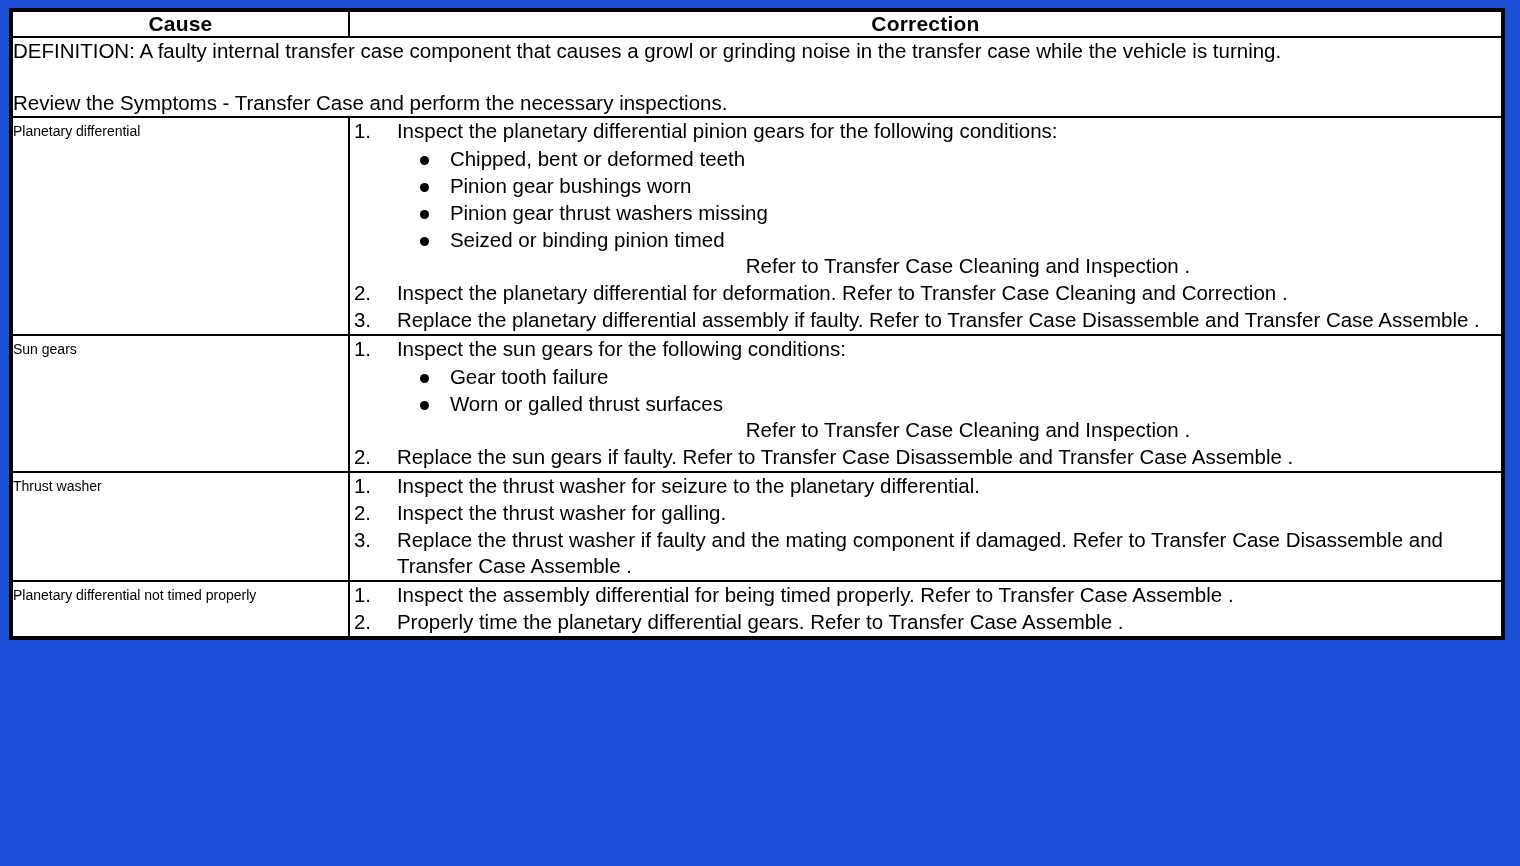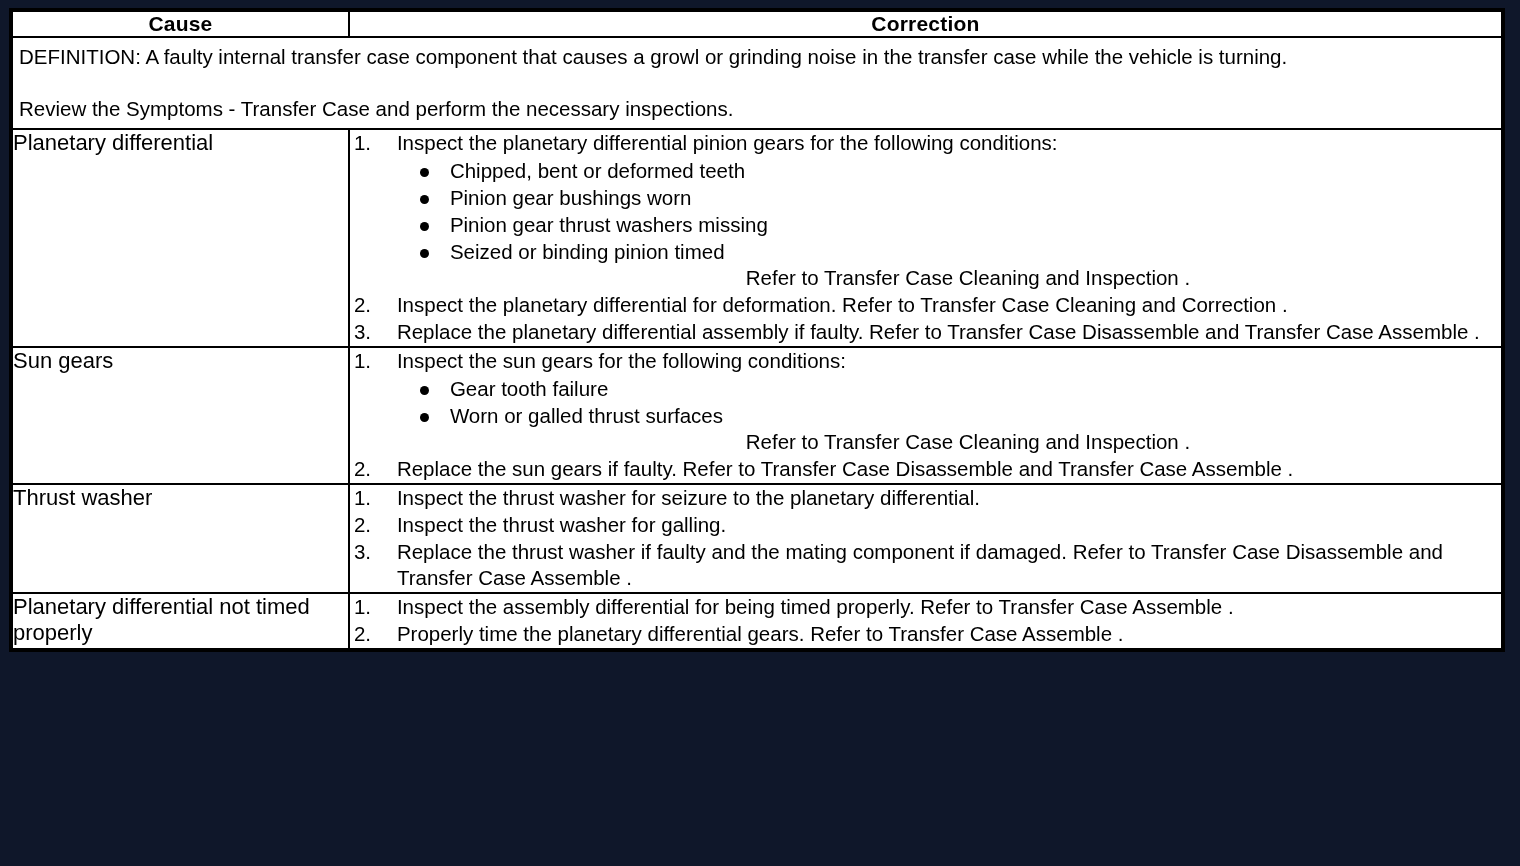--- a/index.html
+++ b/index.html
@@ -13,21 +13,21 @@
     height: 866px;
     font-family: "Liberation Sans", sans-serif;
     color: #000000;
     overflow: hidden;
   }
 
   .page {
     position: relative;
     width: 1520px;
     height: 866px;
-    background: #0f172a;
+    background: #1d4ed8;
   }
 
   table.diag {
     position: absolute;
     left: 9px;
     top: 8px;
     width: 1496px;
     border-collapse: collapse;
     table-layout: fixed;
     background: #ffffff;
@@ -57,29 +57,29 @@
     padding: 8px 0 9px 0;
     border-bottom: 3px solid #000000;
   }
 
   .def-cell {
     padding: 7px 10px 8px 7px;
     font-size: 20.5px;
     line-height: 26px;
   }
   .def-cell p {
-    margin: 6px;
+    margin: 0;
   }
   .def-cell p.spacer-after {
     margin-bottom: 26px;
   }
 
   .cause-cell {
     padding: 8px 6px 6px 7px;
-    font-size: 22px;
+    font-size: 14px;
     line-height: 26px;
   }
 
   .corr-cell {
     padding: 7px 10px 8px 10px;
     font-size: 20.5px;
     line-height: 26px;
   }
 
   ol.steps {

